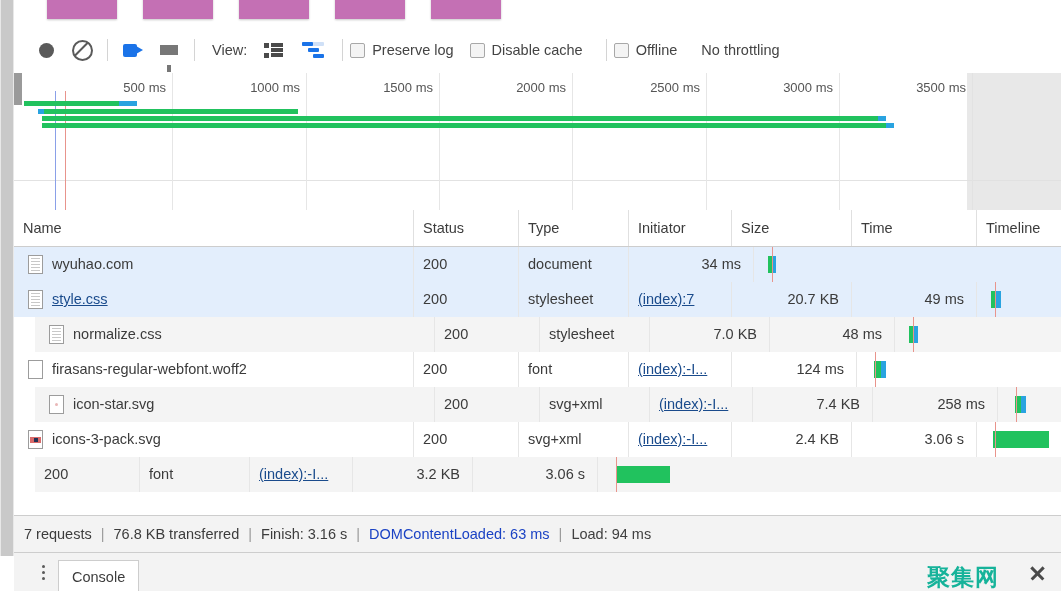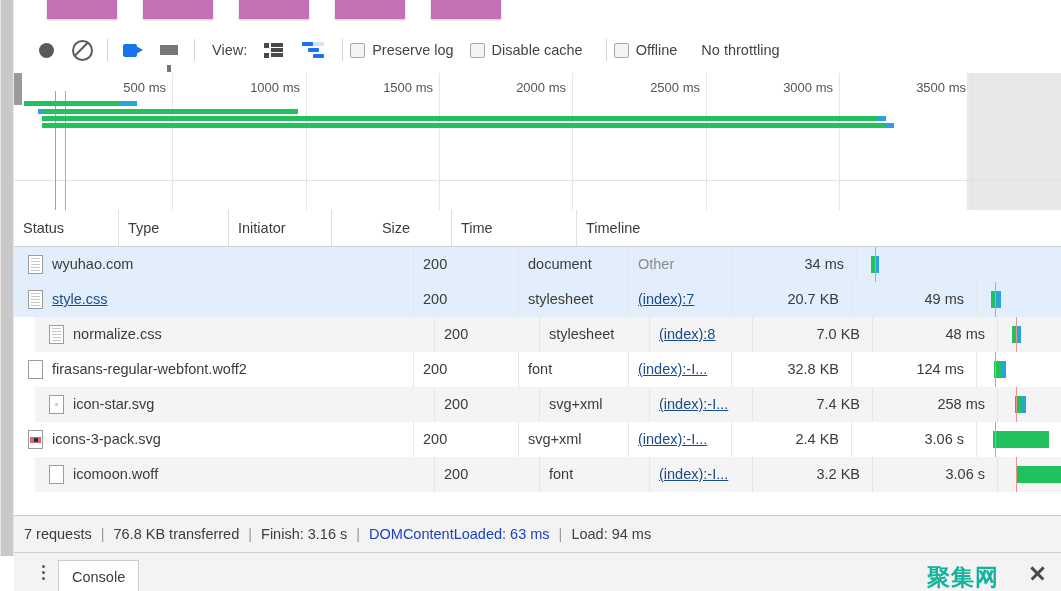--- a/index.html
+++ b/index.html
@@ -210,36 +210,36 @@
         <div class="ov-bar" style="left: 28px; top: 43px; width: 840px; background: rgb(33, 194, 94);">
           <div style="position: absolute; top: 0px; height: 5px; background: rgb(41, 163, 224); left: 836px; width: 8px;"></div>
         </div>
         <div class="ov-bar" style="left: 28px; top: 50px; width: 848px; background: rgb(33, 194, 94);">
           <div style="position: absolute; top: 0px; height: 5px; background: rgb(41, 163, 224); left: 844px; width: 8px;"></div>
         </div>
       </div>
 
     <div class="table">
       <div class="thead" id="thead">
+          <div class="th" style="width: 400px;">Name</div>
           <div class="th" style="width: 105px;">Status</div>
           <div class="th" style="width: 110px;">Type</div>
           <div class="th" style="width: 103px;">Initiator</div>
-          <div class="th" style="width: 120px; text-align: center;">Size</div>
+          <div class="th" style="width: 120px;">Size</div>
           <div class="th" style="width: 125px;">Time</div>
           <div class="th" style="width: auto; flex: 1 1 auto; border-right: none;">Timeline</div>
         </div>
       <div class="tbody" id="tbody">
           <div class="trow sel">
             <div class="td name" style="width: 400px;">
               <span class="doc-ico lines"></span>
               <span>wyuhao.com</span>
             </div>
             <div class="td" style="width: 105px;">200</div>
             <div class="td" style="width: 110px;">document</div>
-            <div class="td" style="width: 103px;"><span class="muted">Other</span></div>
             <div class="td num" style="width: 125px;">34 ms</div>
             <div class="tl-cell">
               <div class="tl-bar" style="left: 14px; width: 8px;">
                 <div class="dl" style="width: 4px;"></div>
               </div>
               <div class="tl-red-line" style="left: 18px;"></div>
             </div>
           </div>
           <div class="trow sel">
             <div class="td name" style="width: 400px;">
@@ -258,39 +258,37 @@
               <div class="tl-red-line" style="left: 18px;"></div>
             </div>
           </div>
           <div class="trow alt">
             <div class="td name" style="width: 400px;">
               <span class="doc-ico lines"></span>
               <span>normalize.css</span>
             </div>
             <div class="td" style="width: 105px;">200</div>
             <div class="td" style="width: 110px;">stylesheet</div>
-            <div class="td" style="width: 103px;"><span class="link">(index):8</span></div>
             <div class="td num" style="width: 120px;">7.0 KB</div>
             <div class="td num" style="width: 125px;">48 ms</div>
             <div class="tl-cell">
               <div class="tl-bar" style="left: 14px; width: 9px;">
                 <div class="dl" style="width: 5px;"></div>
               </div>
               <div class="tl-red-line" style="left: 18px;"></div>
             </div>
           </div>
           <div class="trow">
             <div class="td name" style="width: 400px;">
               <span class="doc-ico"></span>
               <span>firasans-regular-webfont.woff2</span>
             </div>
             <div class="td" style="width: 105px;">200</div>
             <div class="td" style="width: 110px;">font</div>
             <div class="td" style="width: 103px;"><span class="link">(index):-I...</span></div>
-            <div class="td num" style="width: 120px;">32.8 KB</div>
             <div class="td num" style="width: 125px;">124 ms</div>
             <div class="tl-cell">
               <div class="tl-bar" style="left: 17px; width: 12px;">
                 <div class="dl" style="width: 5px;"></div>
               </div>
               <div class="tl-red-line" style="left: 18px;"></div>
             </div>
           </div>
           <div class="trow alt">
             <div class="td name" style="width: 400px;">
@@ -318,24 +316,20 @@
             <div class="td" style="width: 110px;">svg+xml</div>
             <div class="td" style="width: 103px;"><span class="link">(index):-I...</span></div>
             <div class="td num" style="width: 120px;">2.4 KB</div>
             <div class="td num" style="width: 125px;">3.06 s</div>
             <div class="tl-cell">
               <div class="tl-bar" style="left: 16px; width: 56px;"></div>
               <div class="tl-red-line" style="left: 18px;"></div>
             </div>
           </div>
           <div class="trow alt">
-            <div class="td name" style="width: 400px;">
-              <span class="doc-ico"></span>
-              <span>icomoon.woff</span>
-            </div>
             <div class="td" style="width: 105px;">200</div>
             <div class="td" style="width: 110px;">font</div>
             <div class="td" style="width: 103px;"><span class="link">(index):-I...</span></div>
             <div class="td num" style="width: 120px;">3.2 KB</div>
             <div class="td num" style="width: 125px;">3.06 s</div>
             <div class="tl-cell">
               <div class="tl-bar" style="left: 18px; width: 54px;"></div>
               <div class="tl-red-line" style="left: 18px;"></div>
             </div>
           </div>

